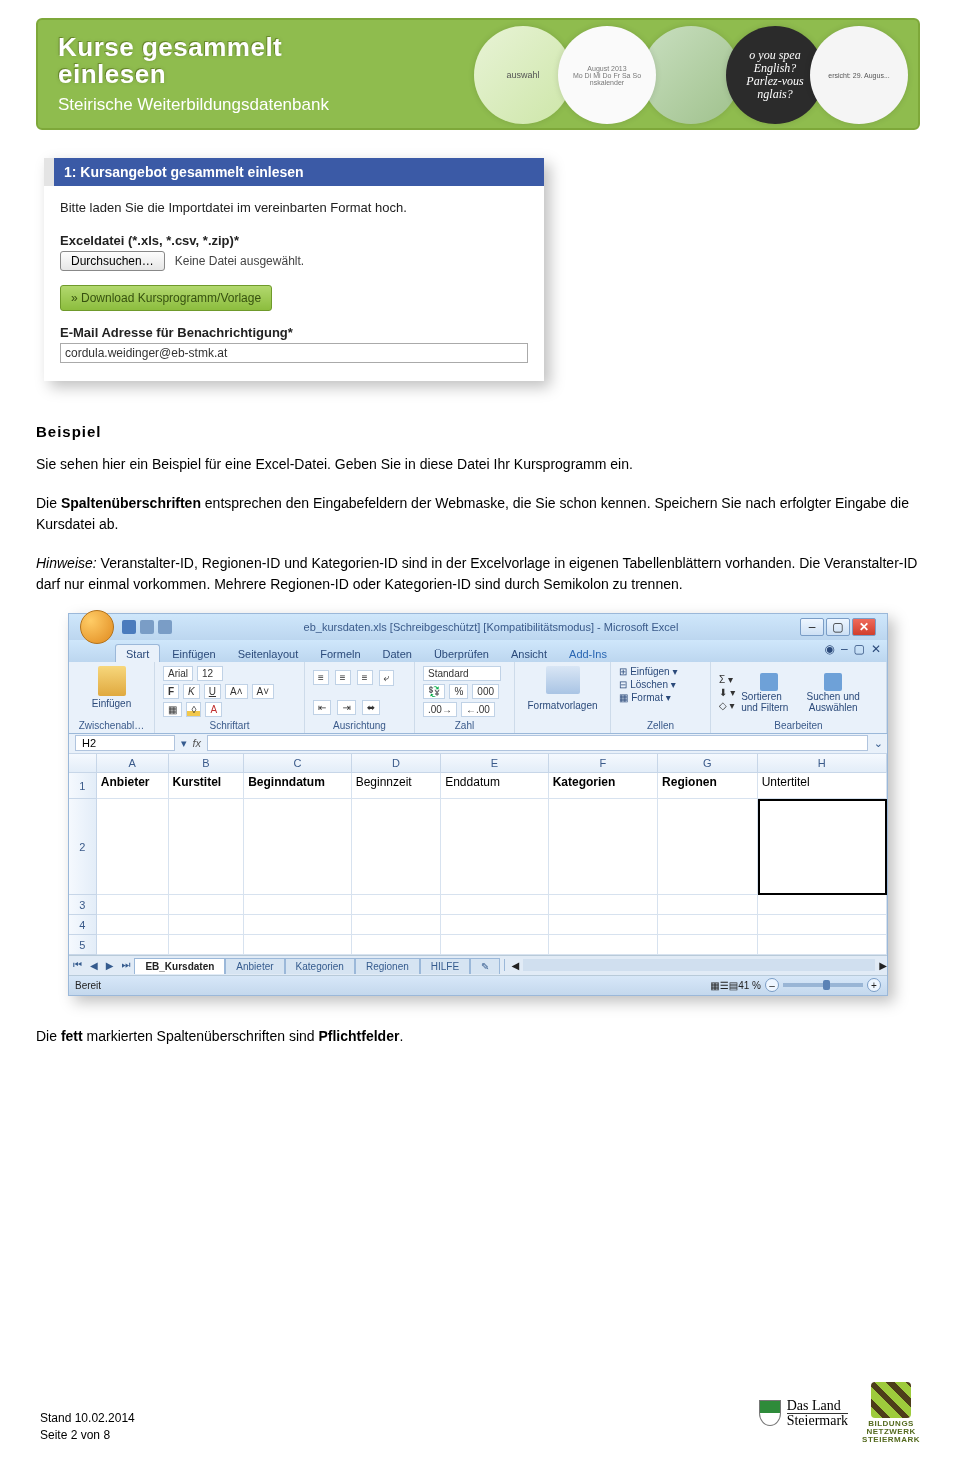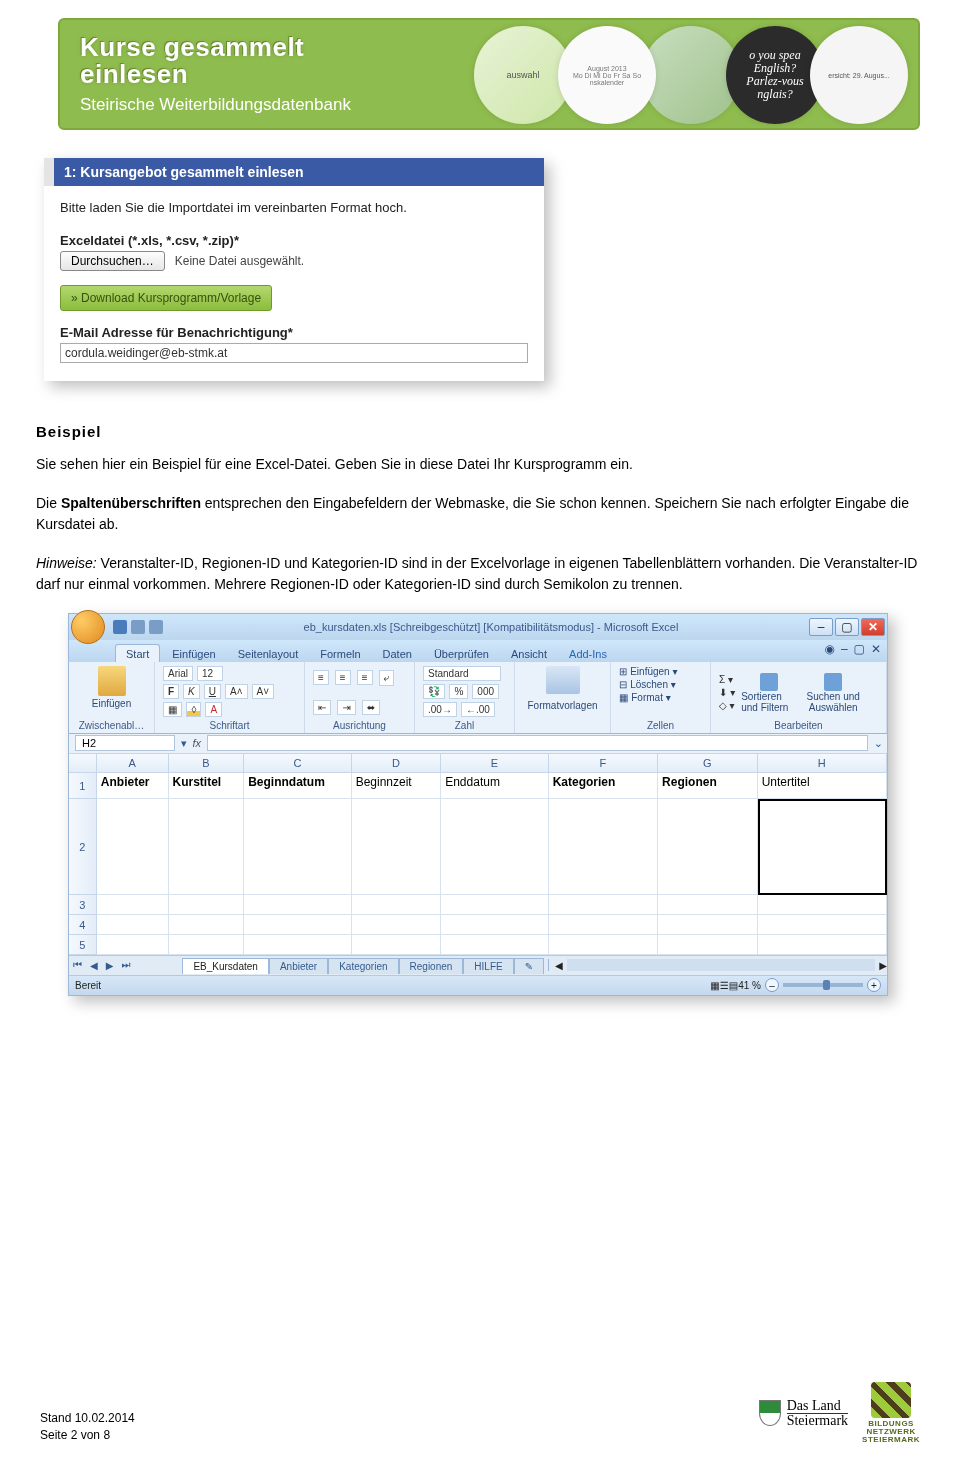--- a/index.html
+++ b/index.html
@@ -1,20 +1,20 @@
 <!DOCTYPE html>
 <html><head>
 <meta charset="utf-8">
 <style>
   * { box-sizing: border-box; margin: 0; padding: 0; }
   body { font-family: Verdana, Arial, sans-serif; background: #fff; width: 960px; margin: 0 auto; color: #000; }
   .page { padding: 18px 40px 18px 36px; position: relative; min-height: 1464px; }
 
   
-  .banner { border: 2px solid #7ea83a; border-radius: 6px; background: #8fbc4e; height: 112px; position: relative; overflow: hidden; margin-bottom: 28px; margin-left: 22px; }
+  .banner { border: 2px solid #7ea83a; border-radius: 6px; background: #8fbc4e; height: 112px; position: relative; overflow: hidden; margin-bottom: 28px; }
   .banner-text { padding: 14px 20px; color: #fff; }
   .banner-title { font-size: 26px; font-weight: 700; letter-spacing: 0.5px; line-height: 1.05; text-shadow: 0 0 4px rgba(0,0,0,0.15), -1px -1px 0 #6c8e2e; }
   .banner-sub { font-size: 17px; margin-top: 6px; font-weight: 400; }
   .banner-bubbles { position: absolute; right: 10px; top: 6px; display: flex; gap: -10px; }
   .bubble { width: 98px; height: 98px; border-radius: 50%; background: #eef3e3; box-shadow: 0 0 6px rgba(0,0,0,0.12); margin-left: -14px; display: flex; align-items: center; justify-content: center; font-size: 9px; color: #555; text-align: center; overflow: hidden; }
   .bubble.b1 { background: linear-gradient(135deg,#e8f3d6,#cde6a8); }
   .bubble.b2 { background: #fafafa; font-size: 7px; color: #777; position:relative; }
   .bubble.b3 { background: linear-gradient(135deg,#c9dfc0,#9fc18c); }
   .bubble.b4 { background: #2b2b2b; color: #fff; font-family: cursive; font-style: italic; font-size: 12px; line-height: 1.1; }
   .bubble.b5 { background: #f5f5f5; font-size: 7px; }
@@ -31,21 +31,21 @@
   .dl-btn { display: inline-block; border: 1px solid #6f9a2b; background: linear-gradient(#b2d86e,#8cbd3e); color: #36510f; font-size: 12px; padding: 5px 10px; border-radius: 3px; margin-bottom: 14px; }
   .email-row .inp { width: 100%; border: 1px solid #aaa; font-size: 12px; padding: 2px 4px; font-family: inherit; color: #333; }
 
   
   .body-text { font-size: 14px; line-height: 1.5; margin-bottom: 18px; }
   .body-text h3 { font-size: 15px; margin-bottom: 10px; letter-spacing: 1px; }
   .italic { font-style: italic; }
 
   
   .excel-shot { width: 820px; margin: 0 auto 30px; box-shadow: 6px 6px 14px rgba(0,0,0,0.25); background: #cfe2f3; font-family: "Segoe UI", Tahoma, sans-serif; font-size: 11px; color: #222; border: 1px solid #9bb8d9; }
-  .excel-win { display: flex; align-items: center; background: linear-gradient(#cfe7fb,#bcd6ef); height: 26px; padding: 0 2px; }
+  .excel-win { display: flex; align-items: center; background: linear-gradient(#cfe7fb,#bcd6ef); height: 26px; padding: 0 11px; }
   .office-btn { width: 34px; height: 34px; border-radius: 50%; background: radial-gradient(circle at 30% 30%, #ffcc66, #e08a1f); border: 1px solid #b3721a; margin: -4px 8px -4px 0; position: relative; z-index: 2; }
   .qat { display: flex; gap: 4px; margin-right: 10px; }
   .qat-ico { width: 14px; height: 14px; background: #4a7bbd; border-radius: 2px; }
   .excel-title { flex: 1; text-align: center; color: #3a5a8a; font-size: 11px; }
   .wc { display: flex; gap: 2px; }
   .wcb { width: 24px; height: 18px; border: 1px solid #7a9dc6; background: linear-gradient(#eef6ff,#cde0f4); border-radius: 2px; display:flex;align-items:center;justify-content:center;font-size:12px; }
   .wcb.close { background: linear-gradient(#ef6b5c,#d13e2c); color:#fff; font-weight:700; }
   .ribbon-tabs { display: flex; align-items: flex-end; background: linear-gradient(#cfe7fb,#bcd6ef); height: 22px; padding-left: 46px; gap: 2px; position: relative; }
   .rtab { padding: 3px 10px 2px; font-size: 11px; color: #2b4a7a; border-radius: 3px 3px 0 0; }
   .rtab.active { background: #e9f1fa; border: 1px solid #9bb8d9; border-bottom: none; }
@@ -69,21 +69,21 @@
   .rowhdr { width: 28px; background: linear-gradient(90deg,#f5f9fe,#e3edf8); border-right: 1px solid #c7d6e8; border-bottom: 1px solid #c7d6e8; text-align: center; color: #3a5a8a; font-size: 11px; }
   .cells { display: flex; }
   .cell { border-right: 1px solid #d7e2ef; border-bottom: 1px solid #d7e2ef; font-size: 12px; padding: 2px 4px; overflow: hidden; white-space: nowrap; }
   .hdrcell { font-size: 12px; color: #000; }
   .hdrcell.bold { font-weight: 700; }
   .scell { border: 2px solid #000; background:#fff; }
   .sheet-tabs { display: flex; align-items: center; background: #e1ebf6; border-top: 1px solid #b8cad9; height: 20px; font-size: 10px; }
   .navbtn { padding: 0 4px; color: #355b8e; }
   .stab { padding: 2px 10px; border: 1px solid #9bb8d9; border-bottom: none; background: #fff; margin-top: 2px; }
   .stab.inactive { background: #d6e4f2; color:#355b8e; }
-  .stab.active { font-weight: 400; margin-left: 48px; }
+  .stab.active { font-weight: 700; }
   .status-bar { display: flex; align-items: center; background: linear-gradient(#d7e7f8,#c4d8ed); height: 20px; font-size: 10px; padding: 0 6px; border-top: 1px solid #b8cad9; }
   .status-bar .spacer { flex: 1; }
   .zoom { display: flex; align-items: center; gap: 4px; }
   .zoom .slider { width: 80px; height: 4px; background: #99b5d5; position: relative; }
   .zoom .slider::after { content:''; position:absolute; left:50%; top:-3px; width:7px; height:10px; background:#5b82b5; border-radius:2px; }
   .zbtn { width:14px; height:14px; border:1px solid #7a9dc6; border-radius:50%; display:flex; align-items:center; justify-content:center; background:#eef6ff; }
 
   
   .footer { position: absolute; bottom: 20px; left: 40px; right: 40px; display: flex; align-items: flex-end; justify-content: space-between; font-size: 12px; }
   .footer-left { line-height: 1.4; }
@@ -376,20 +376,23 @@
       <span>▤</span>
       <div class="zoom">
         <span>41 %</span>
         <div class="zbtn">–</div>
         <div class="slider"></div>
         <div class="zbtn">+</div>
       </div>
     </div>
   </div>
 
+  <div class="body-text">
+    <span>Die </span><b>fett</b><span> markierten Spaltenüberschriften sind </span><b>Pflichtfelder</b><span>.</span>
+  </div>
 
   <div class="footer">
     <div class="footer-left">
       <div>Stand 10.02.2014</div>
       <div>Seite 2 von 8</div>
     </div>
     <div class="footer-right">
       <div class="logo1">
         <div class="shield"></div>
         <div class="logo1-txt">

